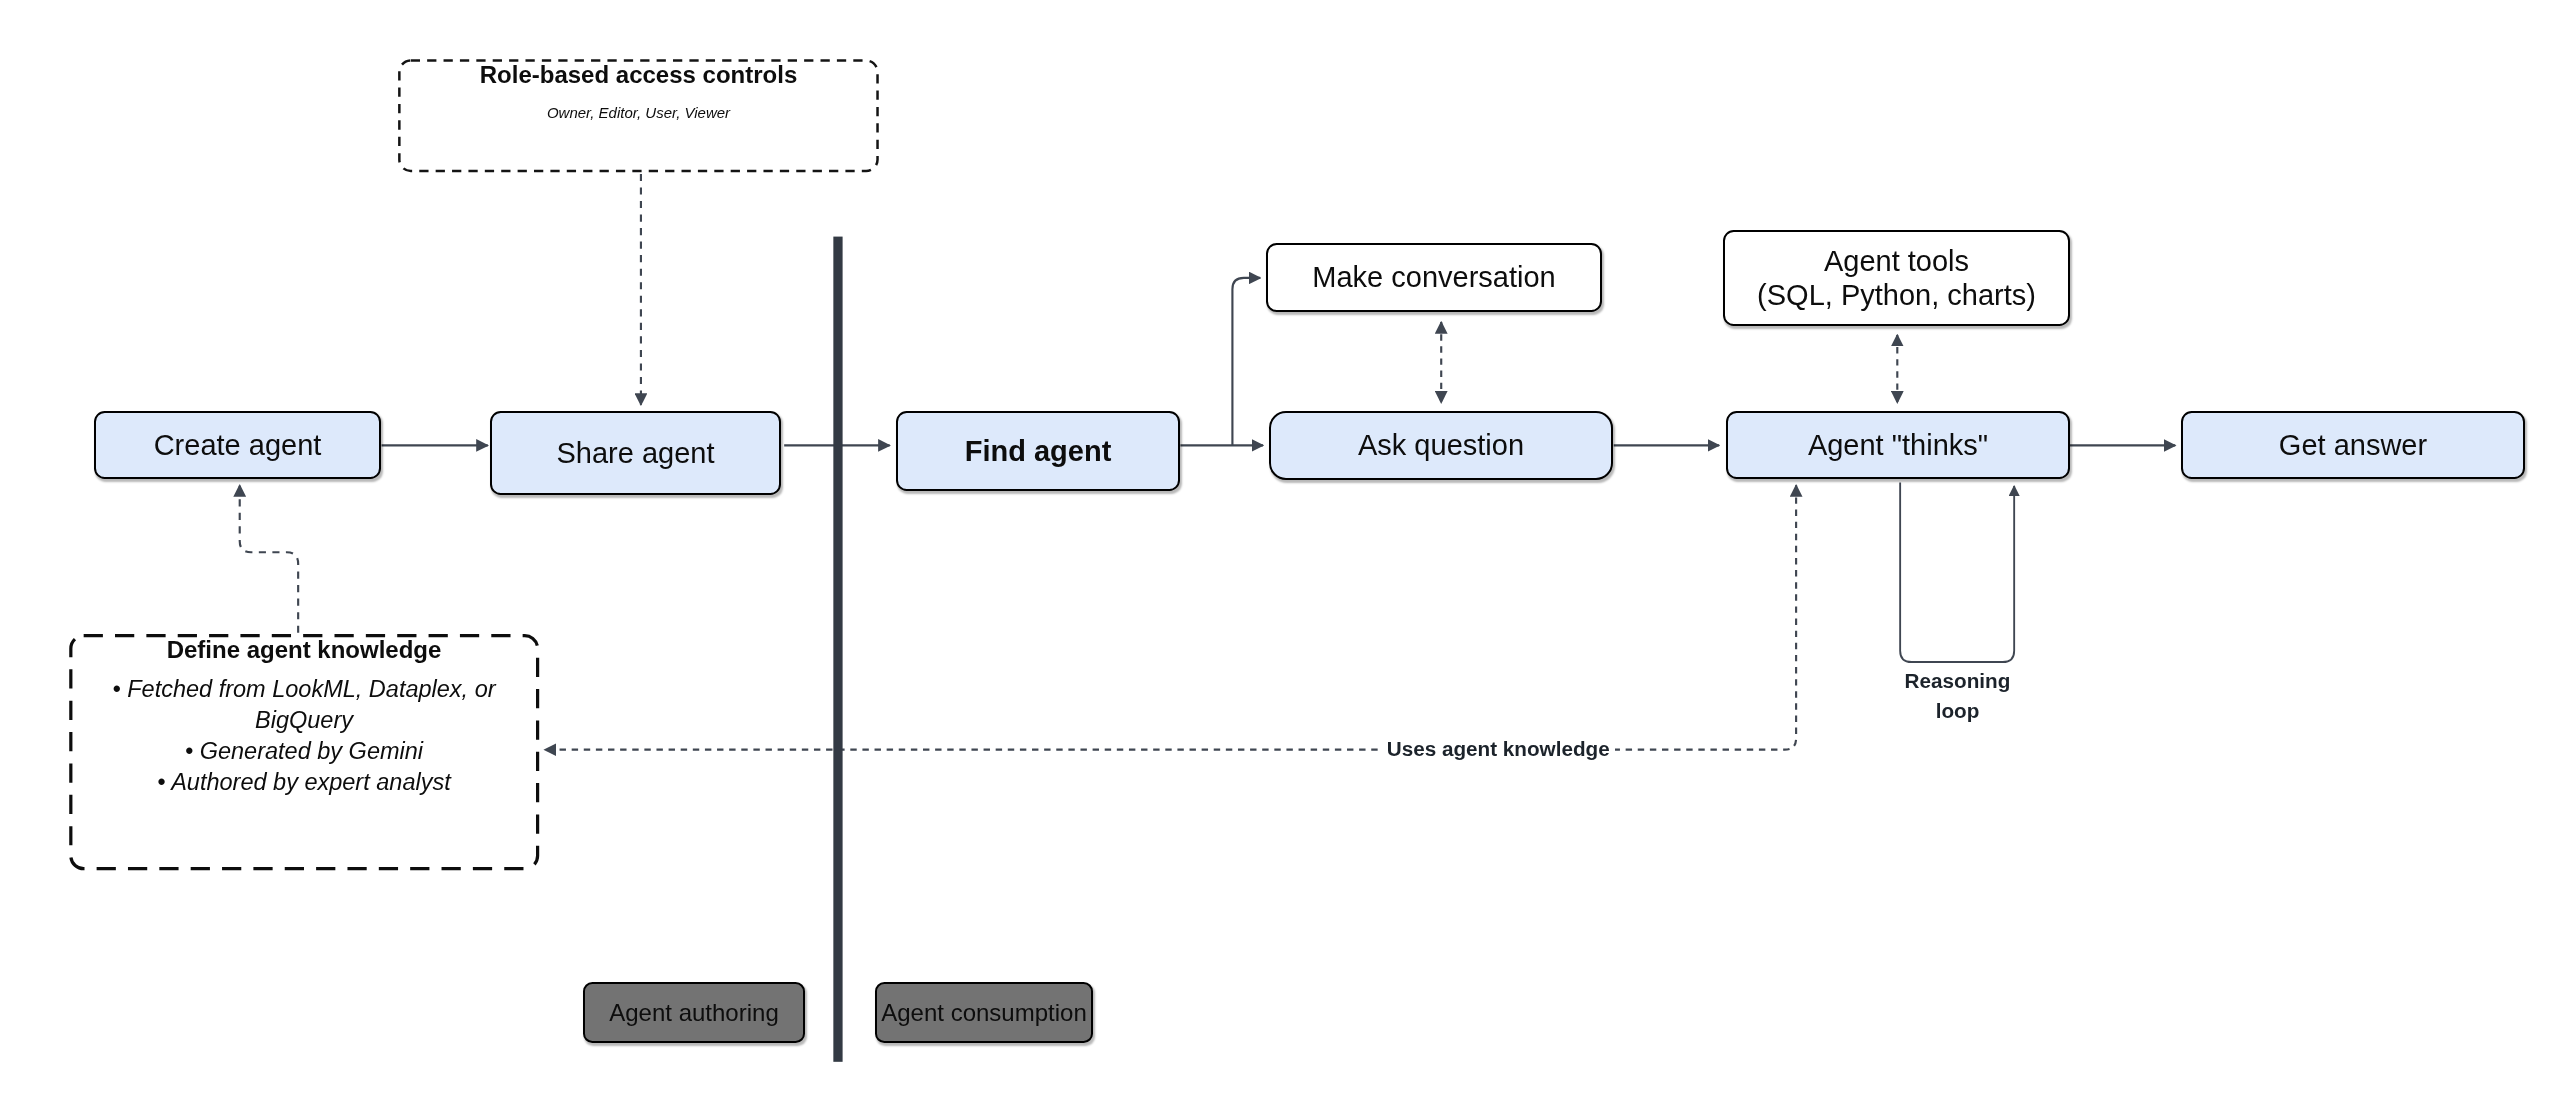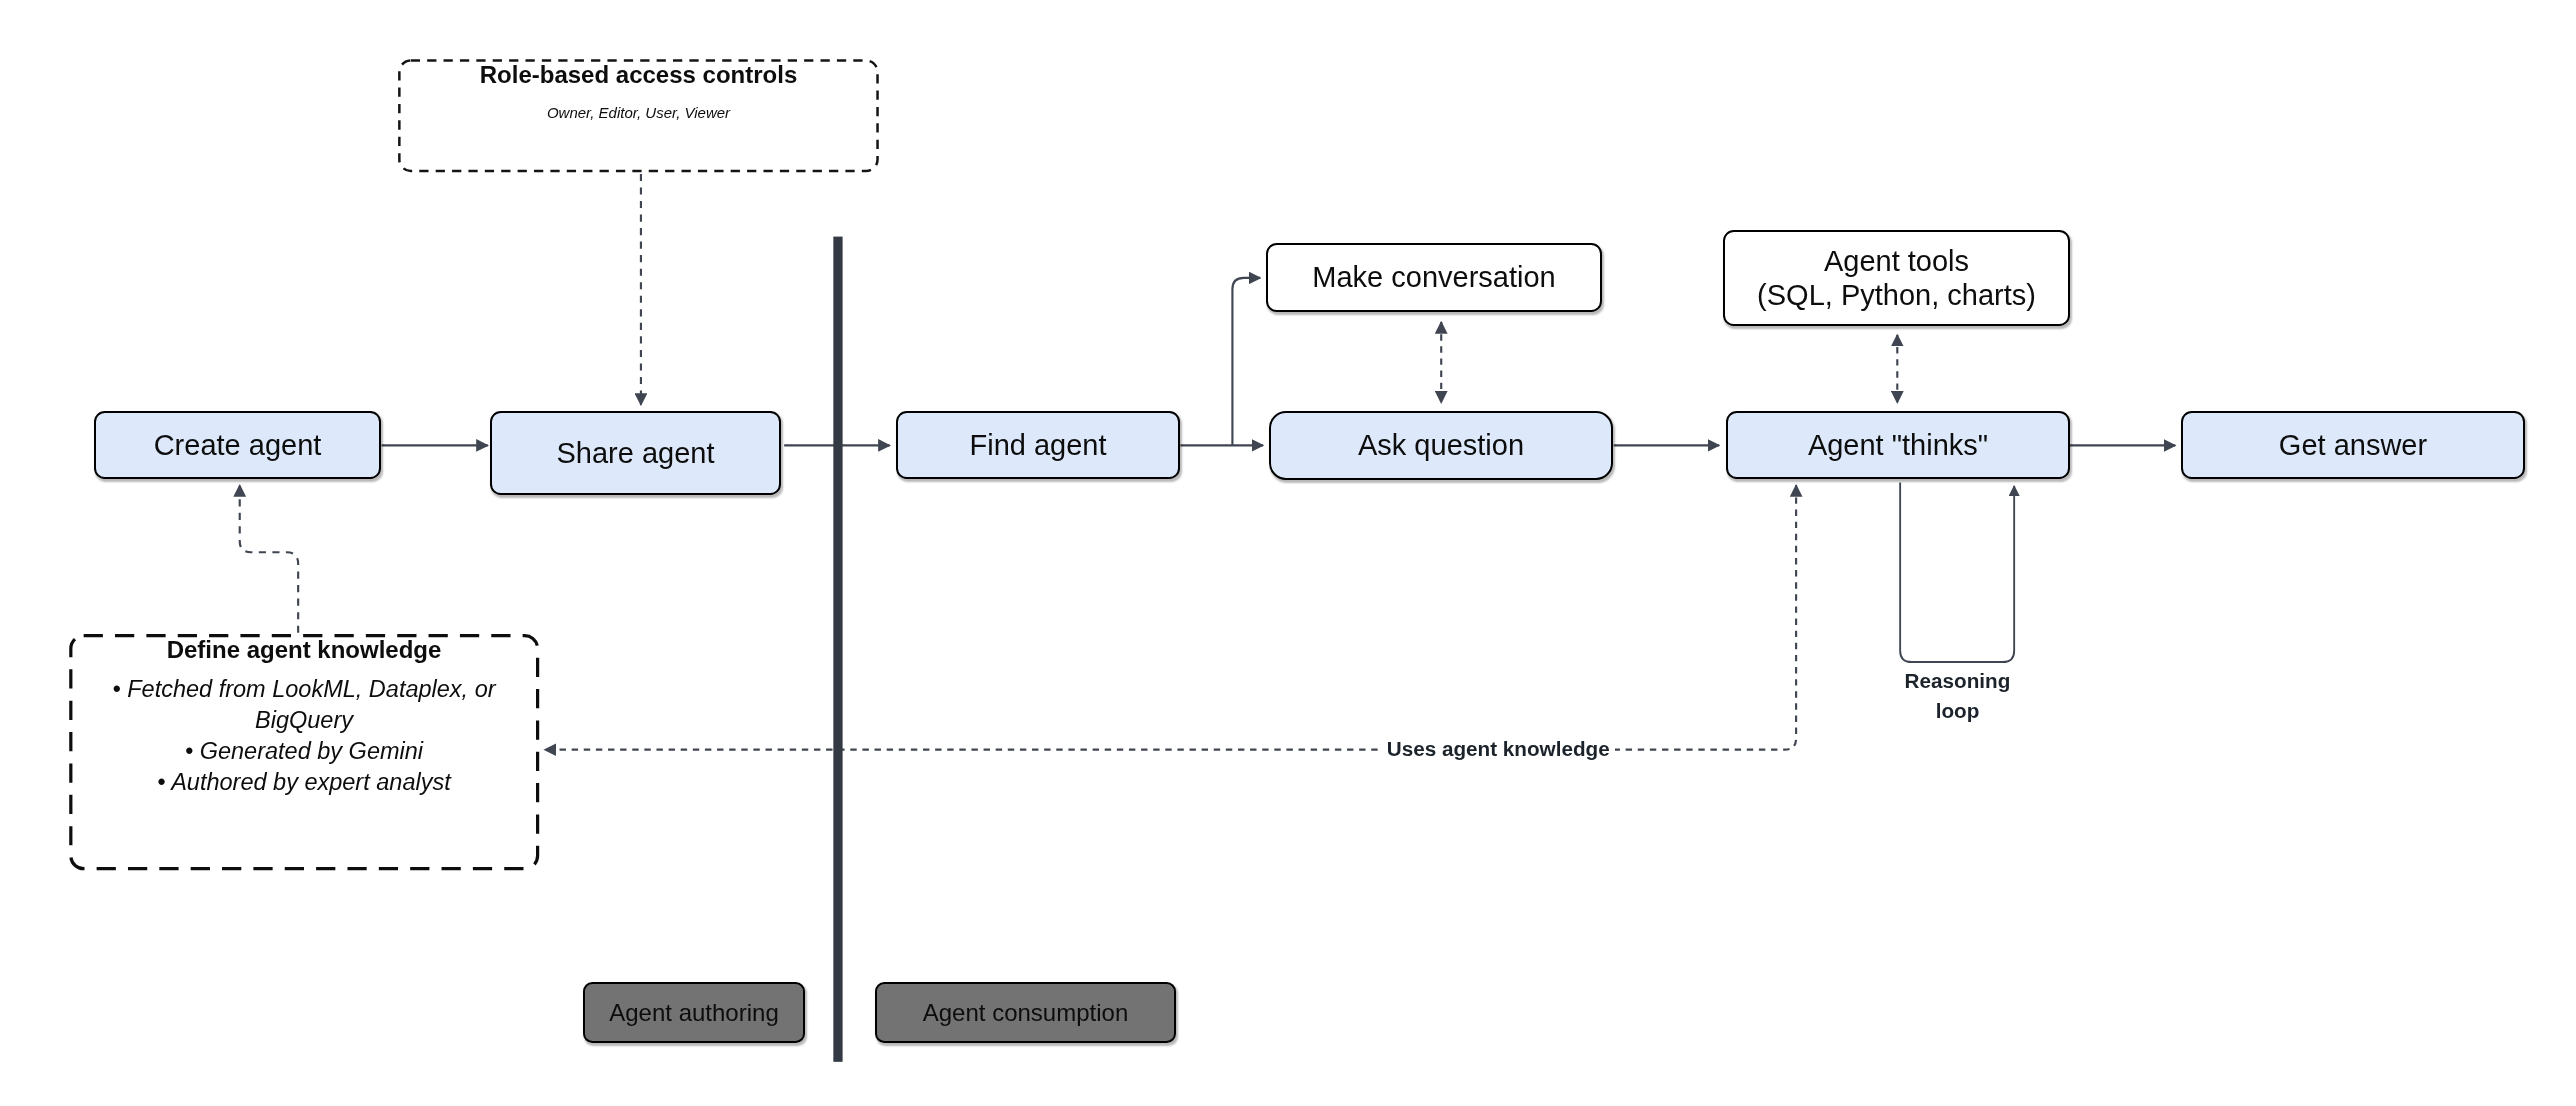--- a/index.html
+++ b/index.html
@@ -140,21 +140,21 @@
   </svg>
 
   <div class="node" style="left:94px; top:411px; width:287px; height:68px;text-align:center;">
     <span>Create agent</span>
   </div>
 
   <div class="node" style="left:490px; top:411px; width:291px; height:84px;">
     <span>Share agent</span>
   </div>
 
-  <div class="node" style="left:896px; top:411px; width:284px; height:68px;">
+  <div class="node" style="left:896px; top:411px; width:284px; height:80px;font-weight:bold;">
     <span>Find agent</span>
   </div>
 
   <div class="node node--white" style="left:1266px; top:243px; width:336px; height:69px;">
     <span>Make conversation</span>
   </div>
 
   <div class="node" style="left:1269px; top:411px; width:344px; height:69px;border-radius:17px;">
     <span>Ask question</span>
   </div>
@@ -187,18 +187,18 @@
   </div>
 
   <div class="float-label" id="reasoning-loop-label">Reasoning loop</div>
 
   <div class="float-label" id="uses-knowledge-label">Uses agent knowledge</div>
 
   <div class="lane-chip" style="left:583px; top:982px; width:222px; height:61px;">
     <span>Agent authoring</span>
   </div>
 
-  <div class="lane-chip" style="left:875px; top:982px; width:301px; height:61px;">
+  <div class="lane-chip" style="left:875px; top:982px; width:218px; height:61px;">
     <span>Agent consumption</span>
   </div>
 
 </div>
 
 
 </body></html>

